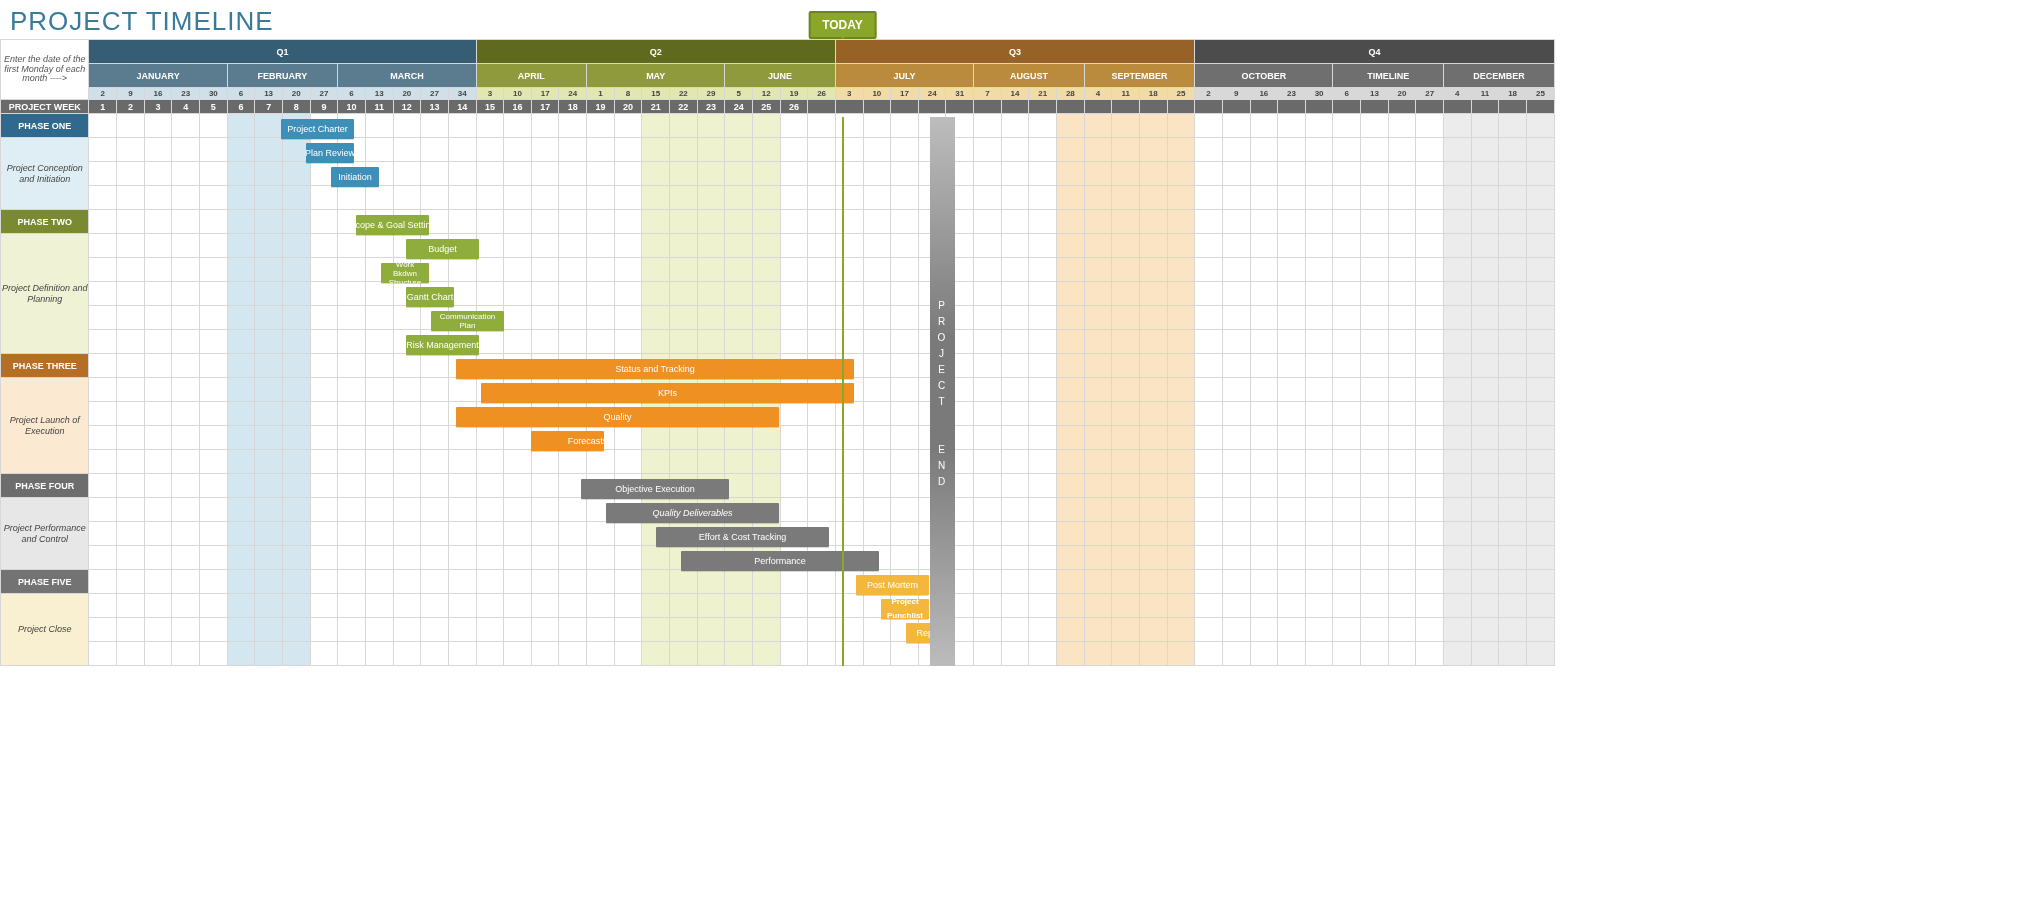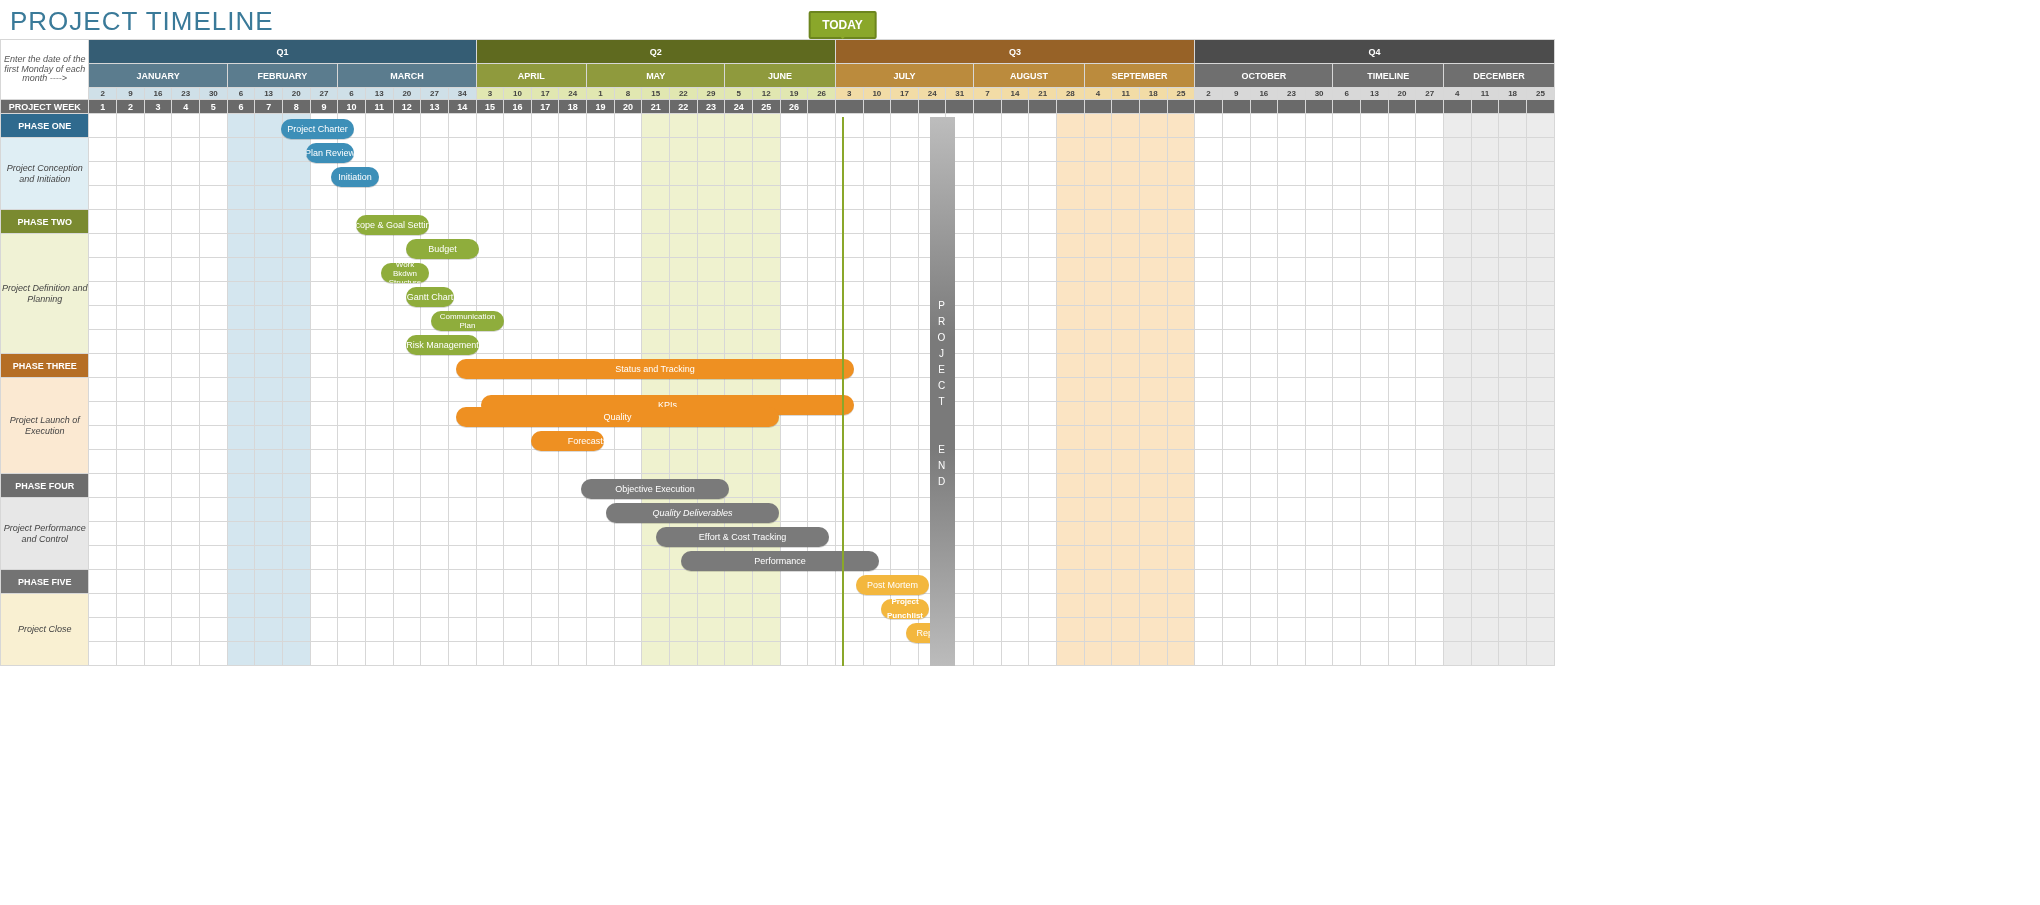--- a/index.html
+++ b/index.html
@@ -78,21 +78,21 @@
   
   .barlayer { position:absolute; left:0; top:0; pointer-events:none; }
   .bar {
     position:absolute;
     height:20px;
     color:#fff;
     font-size:9px;
     display:flex;
     align-items:center;
     justify-content:center;
-    border-radius:10px;
+    border-radius:1px;
     box-shadow: 0 1px 0 rgba(0,0,0,.15);
     padding:0 4px;
     white-space:nowrap;
     overflow:hidden;
   }
   .c-blue   { background:#3d8fb8; }
   .c-olive  { background:#8fad3c; }
   .c-orange { background:#ee9022; }
   .c-grey   { background:#7a7a7a; }
   .c-gold   { background:#f3b73e; }
@@ -1618,21 +1618,21 @@
       <div class="bar c-blue" style="left: 281px; top: 80px; width: 73px;">Project Charter</div>
       <div class="bar c-blue" style="left: 306px; top: 104px; width: 48px;">Plan Review</div>
       <div class="bar c-blue" style="left: 331px; top: 128px; width: 48px;">Initiation</div>
       <div class="bar c-olive" style="left: 356px; top: 176px; width: 73px;">Scope &amp; Goal Setting</div>
       <div class="bar c-olive" style="left: 406px; top: 200px; width: 73px;">Budget</div>
       <div class="bar c-olive" style="left: 381px; top: 224px; width: 48px; font-size: 8px; line-height: 9px; white-space: normal; text-align: center;">Work Bkdwn Structure</div>
       <div class="bar c-olive" style="left: 406px; top: 248px; width: 48px;">Gantt Chart</div>
       <div class="bar c-olive" style="left: 431px; top: 272px; width: 73px; font-size: 8px; line-height: 9px; white-space: normal; text-align: center;">Communication Plan</div>
       <div class="bar c-olive" style="left: 406px; top: 296px; width: 73px;">Risk Management</div>
       <div class="bar c-orange" style="left: 456px; top: 320px; width: 398px;">Status  and Tracking</div>
-      <div class="bar c-orange" style="left: 481px; top: 356px; width: 373px;">KPIs</div>
+      <div class="bar c-orange" style="left: 481px; top: 344px; width: 373px;">KPIs</div>
       <div class="bar c-orange" style="left: 456px; top: 368px; width: 323px;">Quality</div>
       <div class="bar c-orange" style="left: 531px; top: 392px; width: 73px; padding-left: 44px;">Forecasts</div>
       <div class="bar c-grey" style="left: 581px; top: 440px; width: 148px;">Objective Execution</div>
       <div class="bar c-grey" style="left: 606px; top: 464px; width: 173px; font-style: italic;">Quality Deliverables</div>
       <div class="bar c-grey" style="left: 656px; top: 488px; width: 173px;">Effort &amp; Cost Tracking</div>
       <div class="bar c-grey" style="left: 681px; top: 512px; width: 198px;">Performance</div>
       <div class="bar c-gold" style="left: 856px; top: 536px; width: 73px;">Post Mortem</div>
       <div class="bar c-gold" style="left: 881px; top: 560px; width: 48px; font-size: 8px; line-height: 14px; white-space: normal; text-align: center; font-weight: bold;">Project Punchlist</div>
       <div class="bar c-gold" style="left: 906px; top: 584px; width: 48px;">Report</div>
       <div class="today-line" style="left: 841.5px; top: 78px; height: 553px;"></div>

